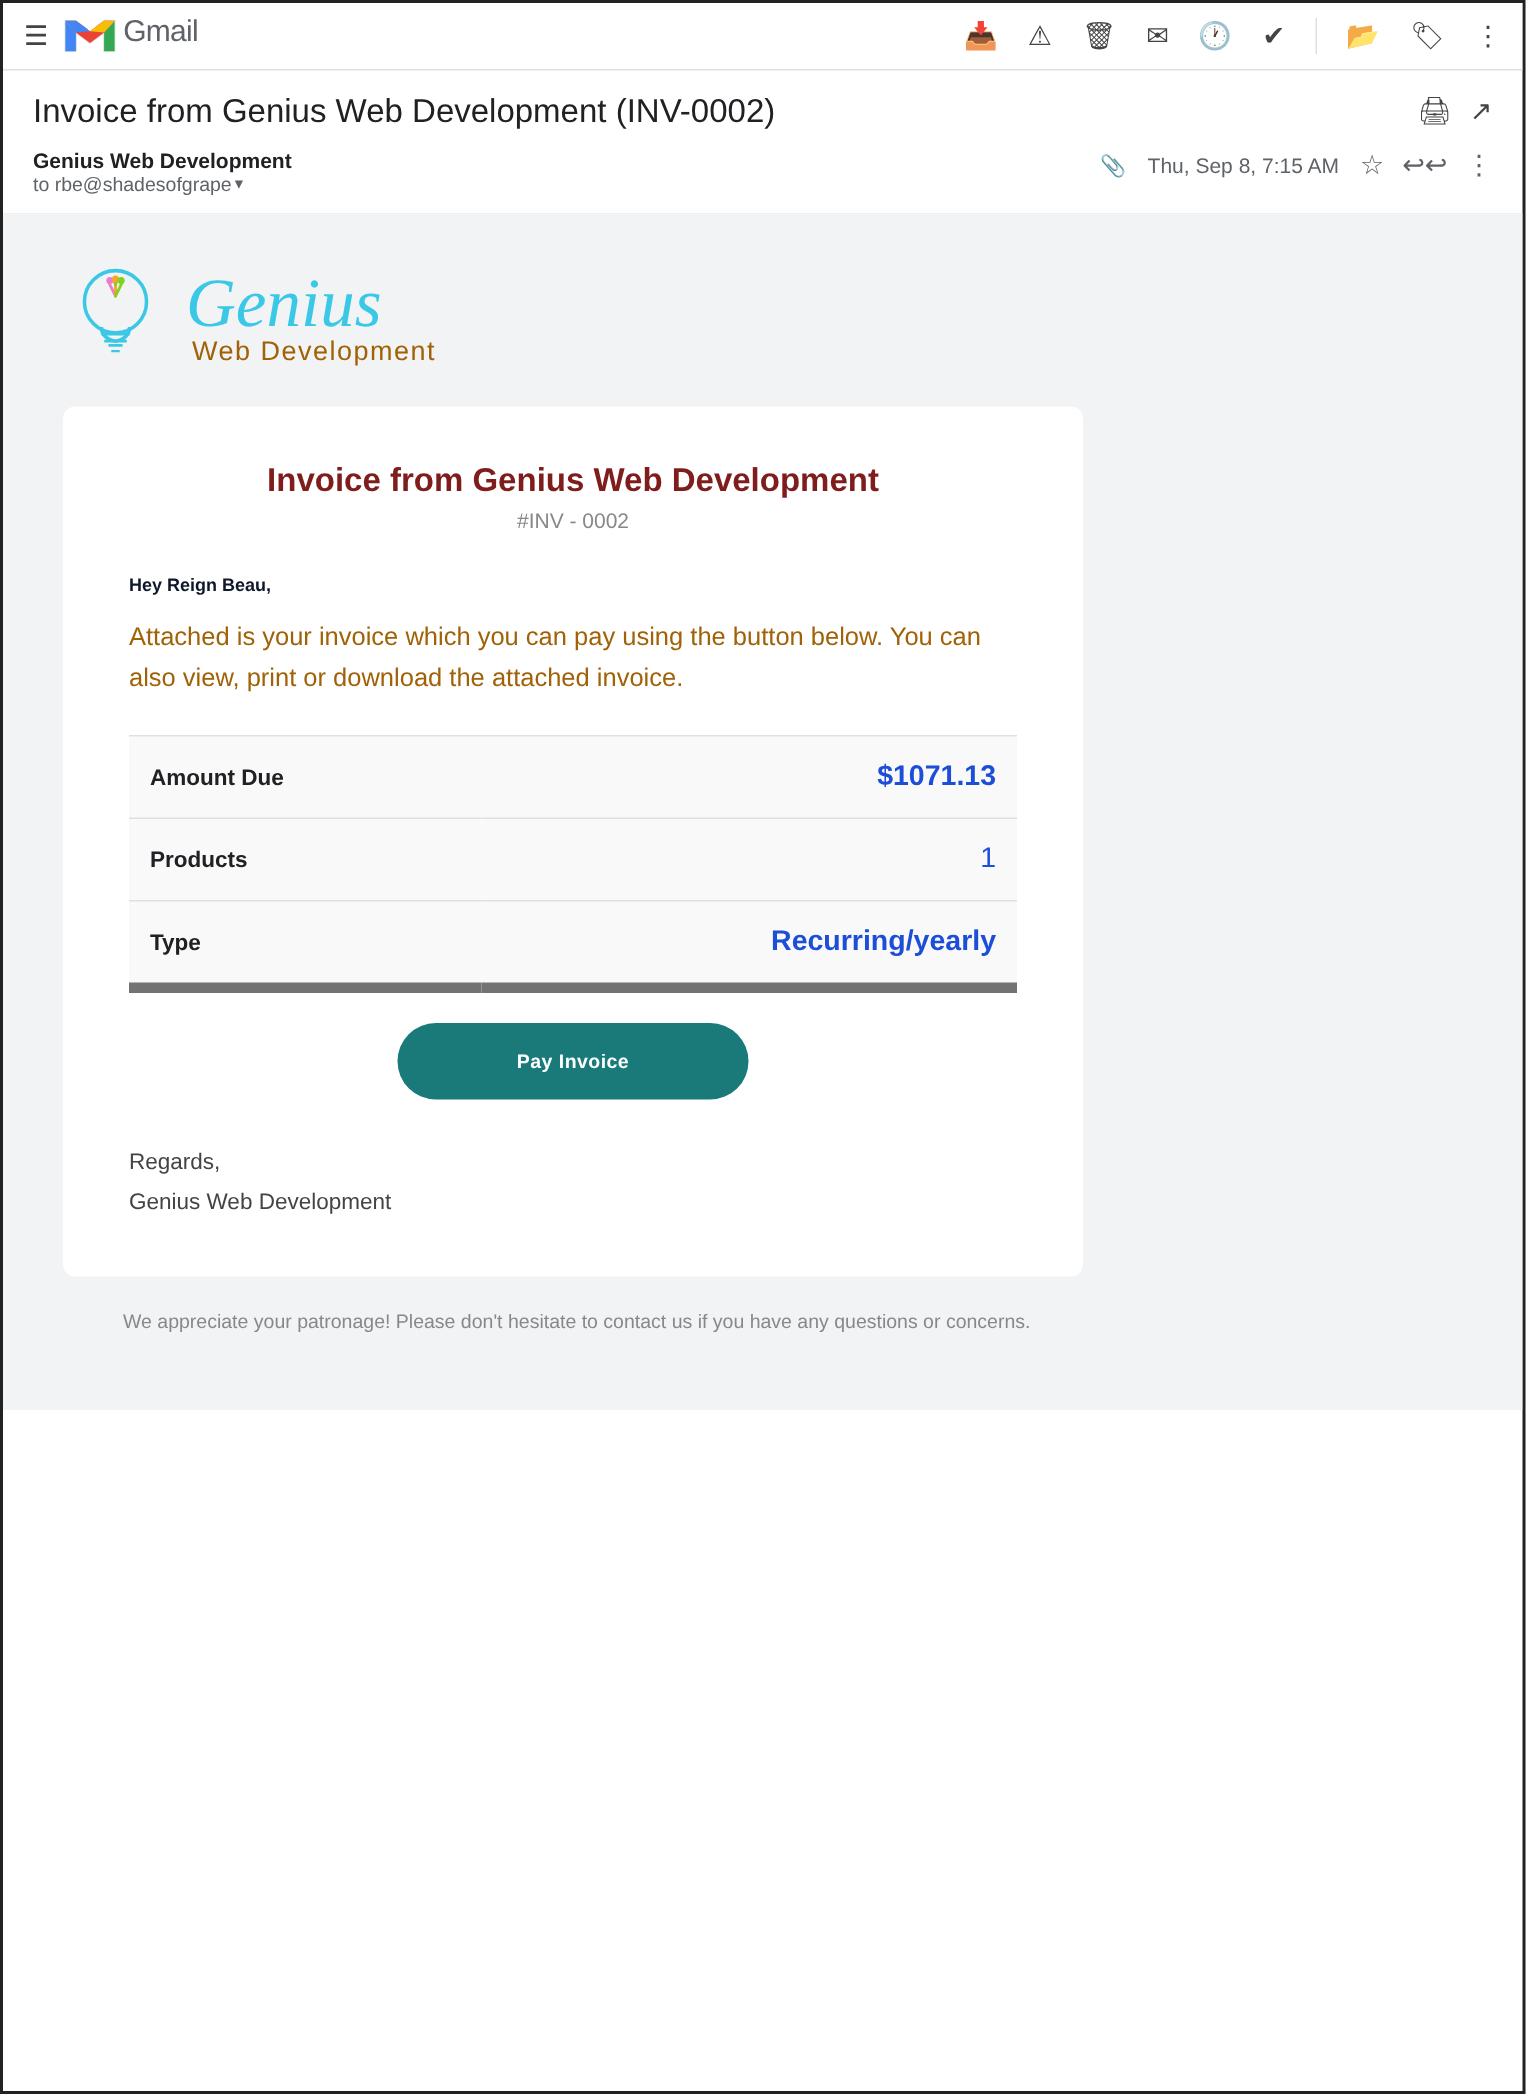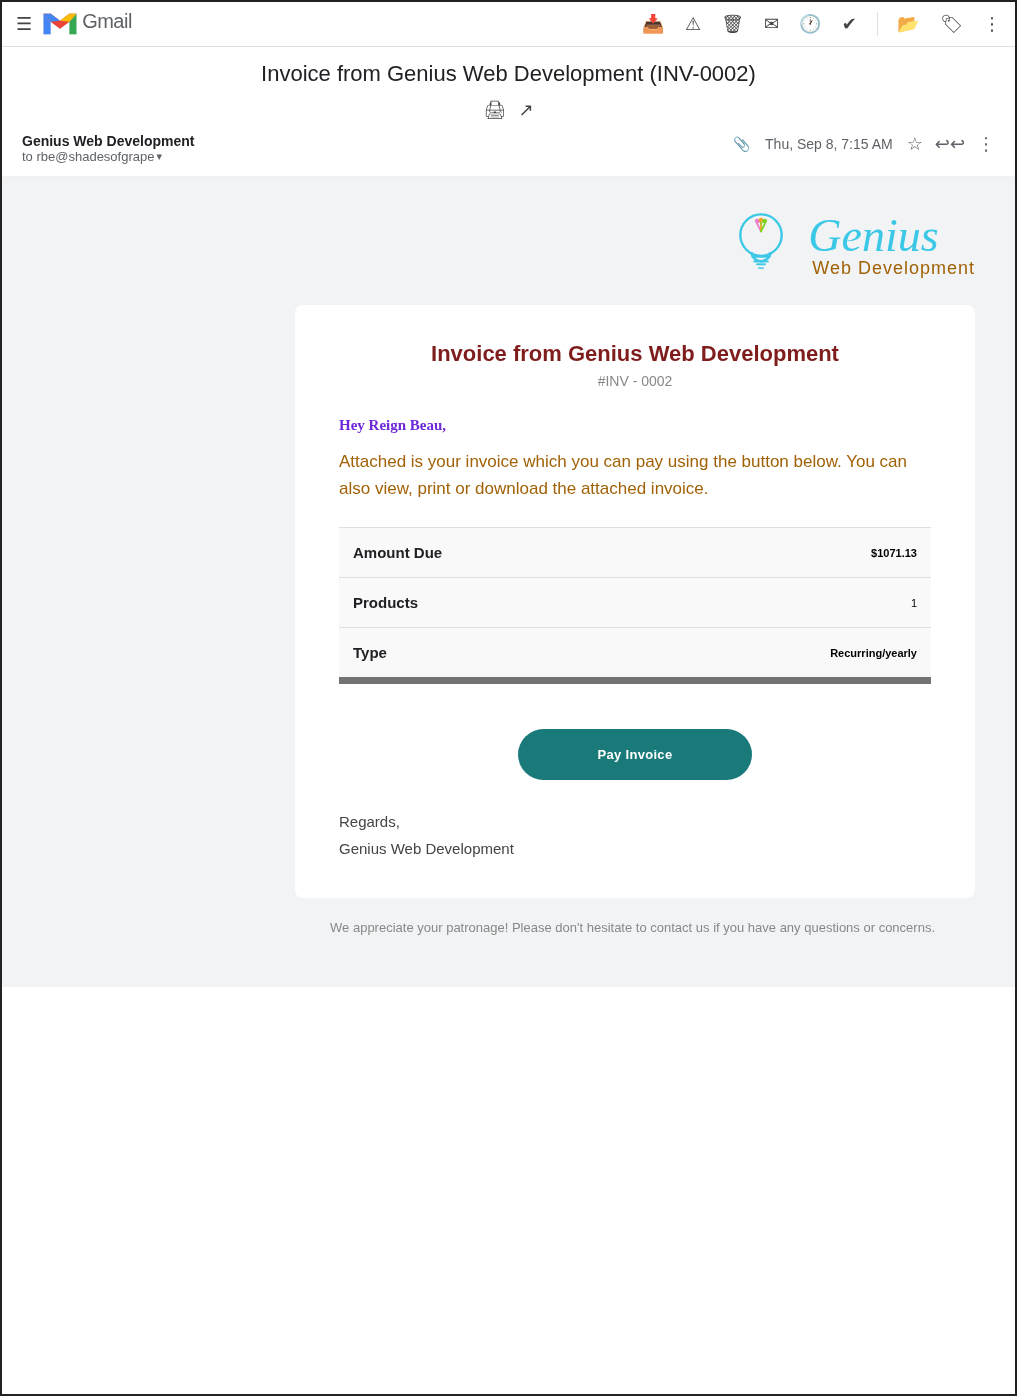--- a/index.html
+++ b/index.html
@@ -59,21 +59,20 @@
       cursor: pointer;
     }
     .toolbar-separator { width: 1px; height: 24px; background: #e0e0e0; }
 
     
     .email-subject-bar {
       display: flex;
       align-items: center;
       padding: 14px 20px 8px 20px;
       gap: 12px;
-      flex-direction: column;
     }
     .subject-title {
       font-size: 22px;
       font-weight: 400;
       color: #202124;
       flex: 1;
     }
     .subject-icons {
       display: flex;
       align-items: center;
@@ -127,21 +126,21 @@
       color: #5f6368;
       cursor: pointer;
     }
 
     
     .email-body-area {
       background: #f1f3f4;
       padding: 28px 40px 28px 40px;
       display: flex;
       flex-direction: column;
-      align-items: flex-end;
+      align-items: flex-start;
     }
 
     
     .logo-section {
       display: flex;
       align-items: center;
       gap: 12px;
       margin-bottom: 20px;
     }
     .bulb-svg {
@@ -184,56 +183,55 @@
       color: #7f1d1d;
       margin-bottom: 6px;
     }
     .invoice-number {
       text-align: center;
       font-size: 14px;
       color: #888;
       margin-bottom: 28px;
     }
     .greeting {
-      font-size: 15px;
+      font-size: 12px;
       font-weight: 700;
-      color: #6d28d9;
+      color: #0f172a;
       margin-bottom: 14px;
-      font-family: Liberation Serif, serif;
     }
     .invoice-message {
       font-size: 17px;
       color: #a16207;
       line-height: 1.6;
       margin-bottom: 25px;
     }
 
     
     .info-table {
       width: 100%;
       border-collapse: collapse;
-      margin-bottom: 45px;
+      margin-bottom: 20px;
     }
     .info-row {
       border-top: 1px solid #e0e0e0;
     }
     .info-row:last-child {
       border-bottom: 7px solid #737373;
     }
     .info-label {
       padding: 16px 14px;
       font-size: 15px;
       font-weight: 700;
       color: #202124;
       background: #f9f9f9;
     }
     .info-value {
       padding: 16px 14px;
-      font-size: 11px;
-      color: #000000;
+      font-size: 19px;
+      color: #1d4ed8;
       text-align: right;
       background: #f9f9f9;
     }
     .info-value.bold { font-weight: 700; }
 
     
     .pay-button-wrap {
       display: flex;
       justify-content: center;
       margin-bottom: 28px;

